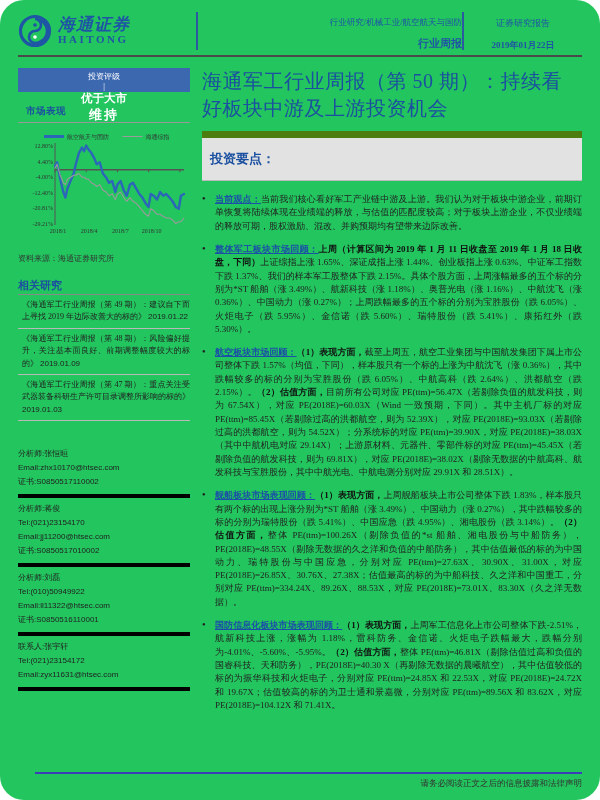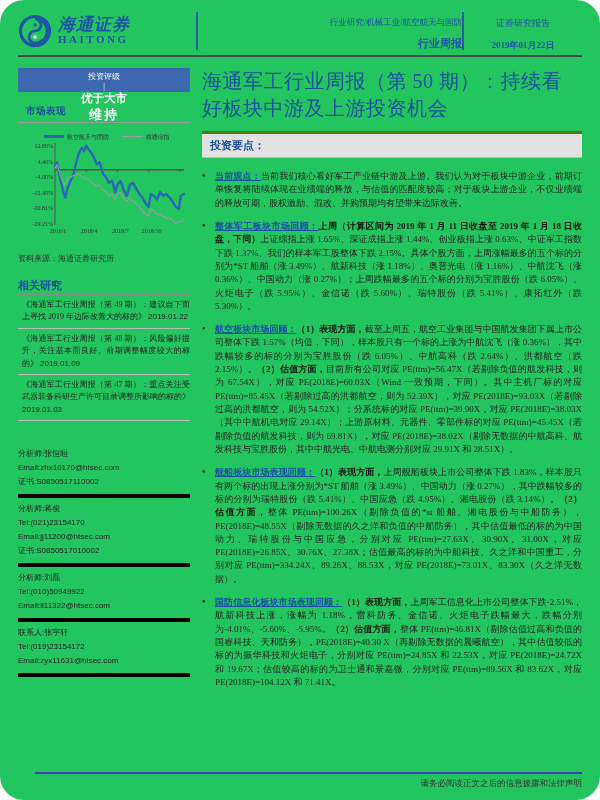--- a/index.html
+++ b/index.html
@@ -73,23 +73,23 @@
   .contact-block { padding: 4px 0 5px 0; border-bottom: 4px solid #000000; }
   .contact-line { font-size: 8px; line-height: 1.75; color: #222; font-family: "Liberation Sans", sans-serif; }
   
   .page-title {
     font-size: 20px; font-weight: normal; color: #1b4fa0;
     line-height: 1.35; letter-spacing: 0.5px;
   }
   .points-bar {
     margin-top: 9px;
     background: #e2e2e2;
-    border-top: 3px solid #4d7c0f; border-bottom: 1px solid #bbb;
-    padding: 4px 8px;
-    font-size: 11px; font-weight: bold; color: #1b4fa0;
+    border-top: 7px solid #4d7c0f; border-bottom: 1px solid #bbb;
+    padding: 12px 8px;
+    font-size: 13px; font-weight: bold; color: #1b4fa0;
   }
   .bullets { list-style: none; margin-top: 12px; }
   .bullets li {
     position: relative;
     margin: 0 0 10px 0; padding-left: 13px;
     font-size: 9px; line-height: 1.48; color: #222;
     text-align: justify;
   }
   .bullets li::before {
     content: "●"; position: absolute; left: 0; top: 1px;
@@ -194,24 +194,25 @@
           <div class="contact-block">
             <div class="contact-line">分析师:蒋俊</div>
             <div class="contact-line">Tel:(021)23154170</div>
             <div class="contact-line">Email:jj11200@htsec.com</div>
             <div class="contact-line">证书:S0850517010002</div>
           </div>
           <div class="contact-block">
             <div class="contact-line">分析师:刘磊</div>
             <div class="contact-line">Tel:(010)50949922</div>
             <div class="contact-line">Email:ll11322@htsec.com</div>
+            <div class="contact-line">证书:S0850516110001</div>
           </div>
           <div class="contact-block">
             <div class="contact-line">联系人:张宇轩</div>
-            <div class="contact-line">Tel:(019)23154172</div>
+            <div class="contact-line">Tel:(021)23154172</div>
             <div class="contact-line">Email:zyx11631@htsec.com</div>
           </div>
         </div>
     </div>
 
     <div class="main">
       <div class="page-title">海通军工行业周报（第 50 期）：持续看好板块中游及上游投资机会</div>
       <div class="points-bar">投资要点：</div>
       <ul class="bullets" id="bullets">
           <li><span class="lead">当前观点：</span><span class="n">当前我们核心看好军工产业链中游及上游。我们认为对于板块中游企业，前期订单恢复将陆续体现在业绩端的释放，与估值的匹配度较高；对于板块上游企业，不仅业绩端的释放可期，股权激励、混改、并购预期均有望带来边际改善。</span></li>

